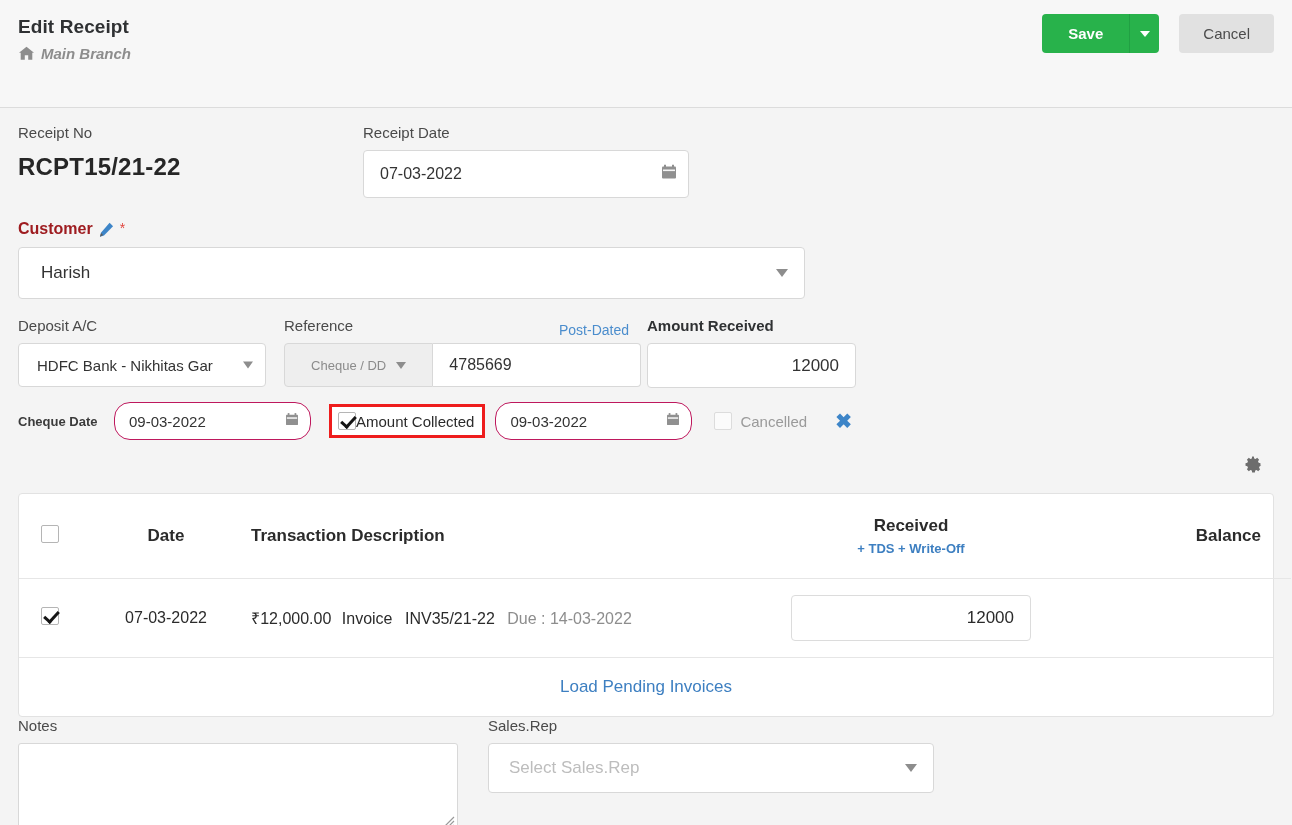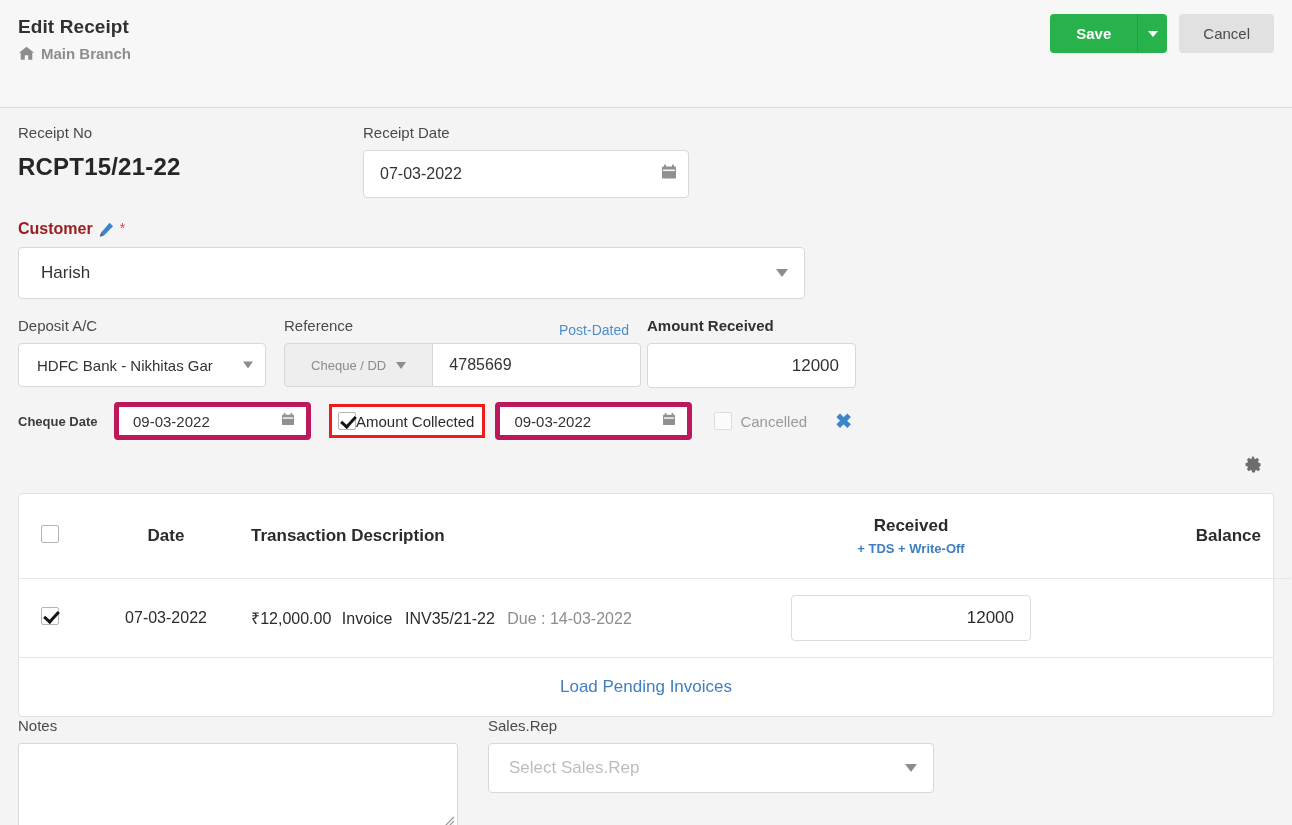--- a/index.html
+++ b/index.html
@@ -22,26 +22,26 @@
   .title-block { position: absolute; left: 18px; top: 16px; }
   .page-title {
     font-size: 19px; font-weight: bold; color: #2f3133;
     letter-spacing: .1px;
   }
   .branch-row {
     display: flex; align-items: center; gap: 6px;
     margin-top: 7px;
   }
   .branch-name {
-    font-size: 15px; color: #8d8d8d; font-weight: bold;
+    font-size: 15px; font-style: italic; color: #8d8d8d; font-weight: bold;
   }
   .home-icon { display: block; width: 17px; height: 15px; }
   .header-actions {
     position: absolute; right: 18px; top: 14px;
-    display: flex; align-items: center; gap: 12px;
+    display: flex; align-items: center; gap: 20px;
   }
   .save-group { display: flex; }
   .btn-save {
     background: #28b24b; color: #fff; border: none;
     font-size: 15px; font-weight: bold;
     padding: 0 26px; height: 39px;
     border-radius: 4px 0 0 4px;
     cursor: pointer; font-family: inherit;
   }
   .btn-save-caret {
@@ -159,21 +159,21 @@
   }
   .amount-field .val { font-size: 17px; color: #333; padding-right: 16px; }
 
   
   .row-cheque {
     display: flex; align-items: center; margin-top: 14px; gap: 0;
   }
   .cheque-lbl { font-size: 13px; font-weight: bold; color: #3b3b3b; width: 96px; }
   .date-box {
     width: 197px; height: 38px; position: relative;
-    background: #fff; border: 5px solid #be185d; border-radius: 4px;
+    background: #fff; border: 1px solid #be185d; border-radius: 16px;
     display: flex; align-items: center;
   }
   .date-box .val { font-size: 15px; color: #333; padding-left: 14px; }
   .highlight-box {
     margin-left: 18px; margin-right: 10px;
     border: 3px solid #ee1c1c; background: #fff;
     height: 34px; display: flex; align-items: center; gap: 0;
     padding: 0 8px 0 6px;
   }
   .chk {

